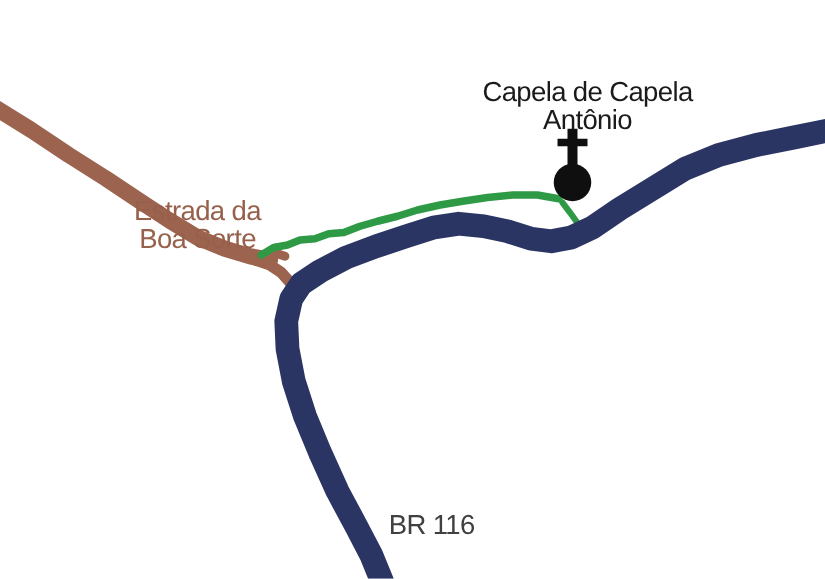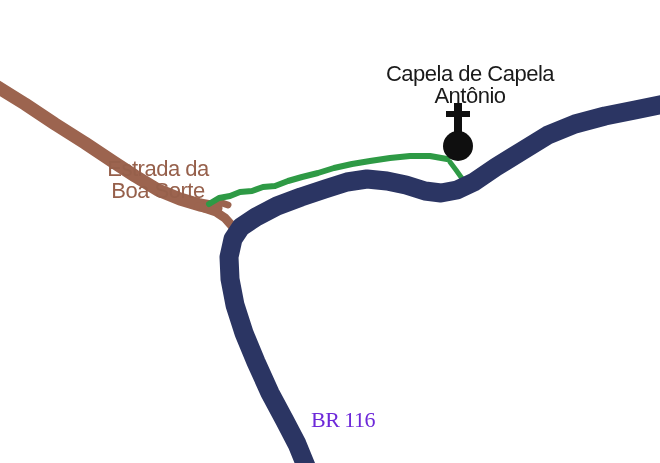--- a/index.html
+++ b/index.html
@@ -32,22 +32,21 @@
     color: #96604b;
     margin-top: 24px;
   }
   .trail-label {
     left: 238px; top: 114px; width: 136px;
     text-align: center;
     color: #2e9a45;
   }
   .highway-label {
     left: 311px; top: 409px;
-    color: #6d28d9;
-    font-family: Liberation Serif, serif;
+    color: #404040;
   }
   .road { fill: none; }
 </style>
 </head>
 <body>
 
 <div class="stage">
   <svg viewBox="0 0 660 463" aria-hidden="true">
 
     <polyline class="road" stroke-width="13" stroke-linecap="round" stroke-linejoin="round" points="-4,86 25,104 55,124 85,143 112,161 135,176 158,190 180,199 200,205 216,208" stroke="#9c644f"></polyline>

